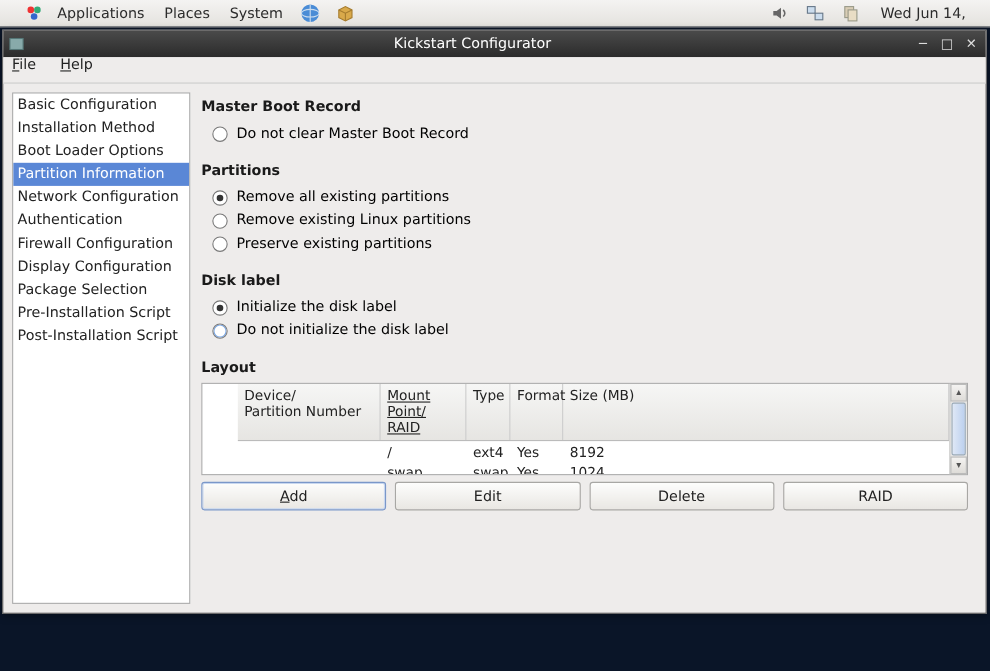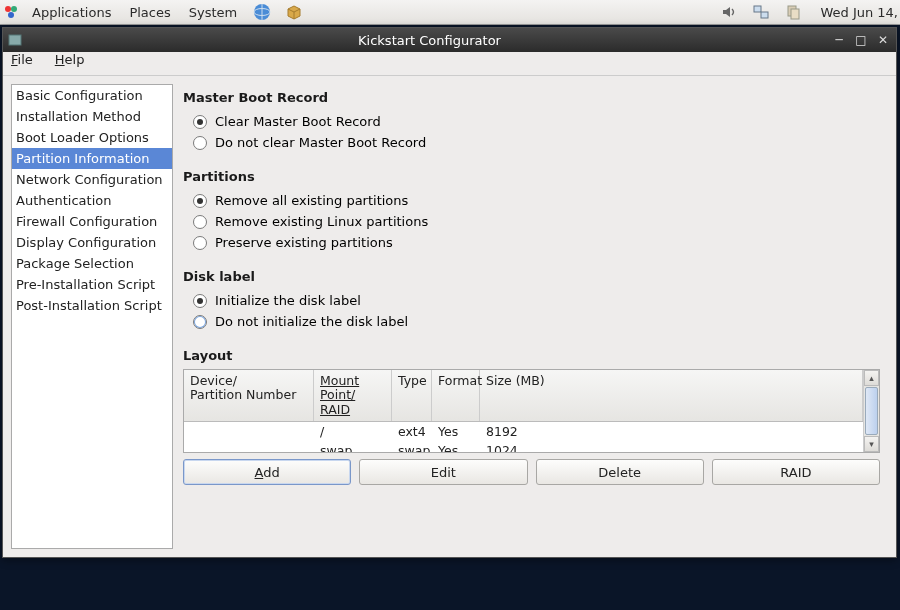--- a/index.html
+++ b/index.html
@@ -1,17 +1,17 @@
 <!DOCTYPE html>
 <html><head>
 <meta charset="utf-8">
 <style>
 * { margin: 0; padding: 0; box-sizing: border-box; font-family: "DejaVu Sans", "Liberation Sans", sans-serif; font-size: 13px; }
 body { background: #0a1528; width: 900px; height: 610px; overflow: hidden; }
-.panel { height: 25px; background: linear-gradient(#f4f3f2, #e4e2de); border-bottom: 1px solid #999; display: flex; align-items: center; padding: 0 2px; color: #2b2b2b; }
+.panel { height: 25px; background: linear-gradient(#f4f3f2, #e4e2de); border-bottom: 1px solid #999; display: flex; align-items: center; padding: 0 22px; color: #2b2b2b; }
 .panel-left { display: flex; align-items: center; gap: 2px; }
 .panel-app-icon { width: 18px; height: 18px; margin-right: 2px; display:flex;align-items:center;justify-content:center;}
 .panel-menu { padding: 2px 8px; }
 .panel-icon { width: 22px; height: 22px; margin: 0 4px; display:flex;align-items:center;justify-content:center;}
 .panel-spacer { flex: 1; }
 .panel-right { display: flex; align-items: center; gap: 2px; }
 .panel-clock { margin-left: 10px; }
 
 .window { position: absolute; left: 2px; top: 27px; width: 895px; height: 531px; background: #eeeceb; border: 1px solid #555; box-shadow: 0 2px 8px rgba(0,0,0,0.4); }
 .titlebar { height: 24px; background: linear-gradient(#4a4a4a, #2b2b2b); color: #fff; display: flex; align-items: center; padding: 0 4px; }
@@ -31,21 +31,21 @@
 .main { flex: 1; padding: 4px 8px 4px 4px; overflow: hidden; display:flex; flex-direction:column;}
 .section-title { font-weight: bold; margin-bottom: 6px; margin-top: 2px; color:#1a1a1a;}
 .radio-row { display: flex; align-items: center; gap: 8px; padding: 3px 0 3px 10px; }
 .radio { width: 14px; height: 14px; border: 1px solid #7a7a7a; border-radius: 50%; background: #fff; display:inline-flex;align-items:center;justify-content:center;}
 .radio.checked::after { content: ""; width: 6px; height: 6px; background: #333; border-radius: 50%; display:block;}
 .radio.hl { box-shadow: 0 0 0 1px #7aa8e6 inset; }
 
 .gap { height: 14px; }
 
 .layout-section { flex:1; display:flex; flex-direction:column; min-height:0;}
-.table-wrap { border: 1px solid #aaa; background: #fff; display:flex; height: 84px;}
+.table-wrap { border: 1px solid #aaa; background: #fff; display:flex; height: 84px; padding-left: 32px;}
 .table-area { flex:1; overflow:hidden;}
 .table-headers { display:flex; background: linear-gradient(#f6f6f5,#e6e5e2); border-bottom:1px solid #bbb;}
 .th { padding: 4px 6px; border-right:1px solid #ccc; color:#222; font-size:12.5px; line-height:1.15;}
 .th.device { width:130px; }
 .th.mount { width:78px;text-decoration:underline; }
 .th.type { width:40px; }
 .th.format { width:48px; }
 .th.size { flex:1; }
 .tr { display:flex; }
 .td { padding: 2px 6px; font-size:12.5px; color:#222;}
@@ -145,24 +145,20 @@
       <div class="sidebar-item">Firewall Configuration</div>
       <div class="sidebar-item">Display Configuration</div>
       <div class="sidebar-item">Package Selection</div>
       <div class="sidebar-item">Pre-Installation Script</div>
       <div class="sidebar-item">Post-Installation Script</div>
     </div>
 
     <div class="main">
       <div class="section-title">Master Boot Record</div>
       <div class="radio-row">
-        <span class="radio checked"></span>
-        <span>Clear Master Boot Record</span>
-      </div>
-      <div class="radio-row">
         <span class="radio"></span>
         <span>Do not clear Master Boot Record</span>
       </div>
       <div class="gap"></div>
 
       <div class="section-title">Partitions</div>
       <div class="radio-row">
         <span class="radio checked"></span>
         <span>Remove all existing partitions</span>
       </div>

